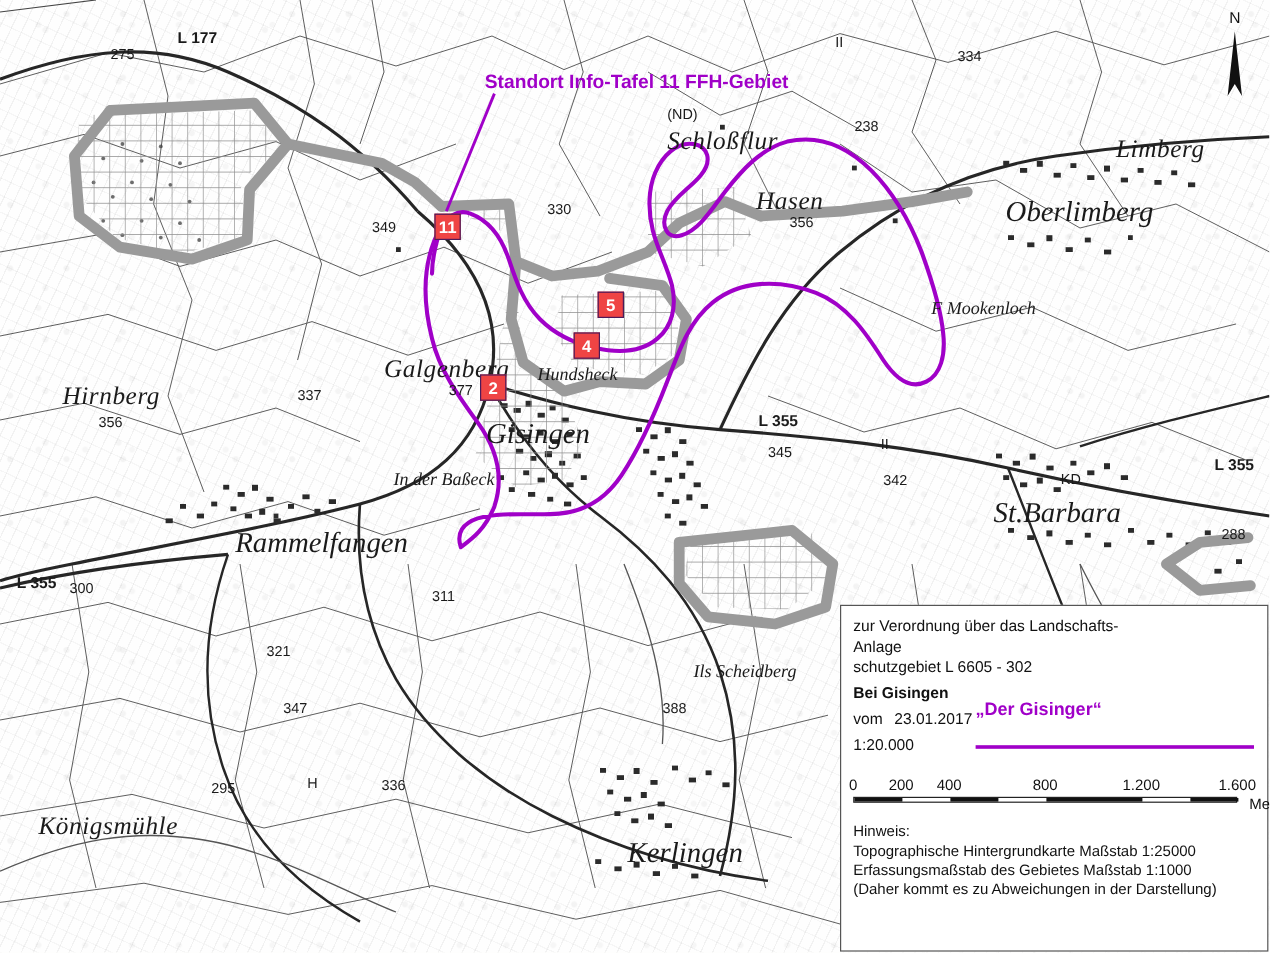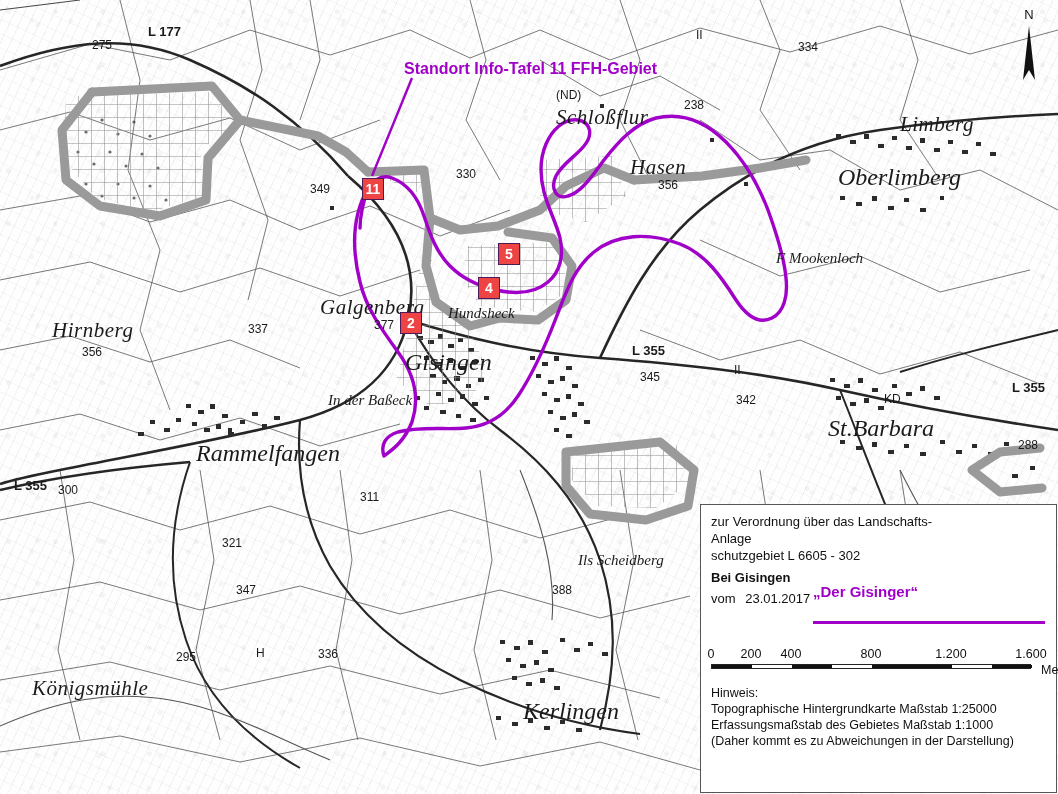--- a/index.html
+++ b/index.html
@@ -494,33 +494,33 @@
   </svg>
 
   <div id="labels">
       <div class="map-label place-big" style="left: 838px; top: 164px;">Oberlimberg</div>
       <div class="map-label place-big" style="left: 828px; top: 415px;">St.Barbara</div>
       <div class="map-label place-big" style="left: 196px; top: 440px;">Rammelfangen</div>
       <div class="map-label place-big" style="left: 405px; top: 349px;">Gisingen</div>
       <div class="map-label place-big" style="left: 523px; top: 698px;">Kerlingen</div>
       <div class="map-label place" style="left: 32px; top: 676px;">Königsmühle</div>
       <div class="map-label place" style="left: 52px; top: 318px;">Hirnberg</div>
-      <div class="map-label place" style="left: 900px; top: 112px;">Limberg</div>
+      <div class="map-label place" style="left: 930px; top: 112px;">Limberg</div>
       <div class="map-label place" style="left: 556px; top: 105px;">Schloßflur</div>
       <div class="map-label place" style="left: 630px; top: 155px;">Hasen</div>
       <div class="map-label place" style="left: 320px; top: 295px;">Galgenberg</div>
       <div class="map-label flur" style="left: 448px; top: 305px;">Hundsheck</div>
       <div class="map-label flur" style="left: 328px; top: 392px;">In der Baßeck</div>
       <div class="map-label flur" style="left: 776px; top: 250px;">F Mookenloch</div>
       <div class="map-label flur" style="left: 578px; top: 552px;">Ils Scheidberg</div>
       <div class="map-label spot" style="left: 884px; top: 392px;">KD</div>
       <div class="map-label spot" style="left: 556px; top: 88px;">(ND)</div>
       <div class="map-label spot" style="left: 92px; top: 38px;">275</div>
       <div class="map-label spot" style="left: 798px; top: 40px;">334</div>
-      <div class="map-label spot" style="left: 684px; top: 98px;">238</div>
+      <div class="map-label spot" style="left: 712px; top: 98px;">238</div>
       <div class="map-label spot" style="left: 310px; top: 182px;">349</div>
       <div class="map-label spot" style="left: 456px; top: 167px;">330</div>
       <div class="map-label spot" style="left: 658px; top: 178px;">356</div>
       <div class="map-label spot" style="left: 248px; top: 322px;">337</div>
       <div class="map-label spot" style="left: 82px; top: 345px;">356</div>
       <div class="map-label spot" style="left: 374px; top: 318px;">377</div>
       <div class="map-label spot" style="left: 640px; top: 370px;">345</div>
       <div class="map-label spot" style="left: 736px; top: 393px;">342</div>
       <div class="map-label spot" style="left: 1018px; top: 438px;">288</div>
       <div class="map-label spot" style="left: 58px; top: 483px;">300</div>
@@ -557,20 +557,21 @@
 
   <div id="legend">
     <div class="l-line">zur Verordnung über das Landschafts-</div>
     <div class="l-line">Anlage</div>
     <div class="l-line">schutzgebiet L 6605 - 302</div>
     <div class="l-line l-bold">Bei Gisingen</div>
     <div class="l-line l-date">
       <span>vom</span>
       <span style="margin-left:6px">23.01.2017</span>
     </div>
+    <div class="l-line l-scale">1:20.000</div>
 
     <div class="legend-anno">
       <div>„Der Gisinger“</div>
     </div>
     <div class="legend-anno-rule"></div>
 
     <div id="scalebar">
       <div class="ticks" id="scalebar-ticks">
           <span class="tick-lab" style="left: 0px;">0</span>
           <span class="tick-lab" style="left: 40px;">200</span>

